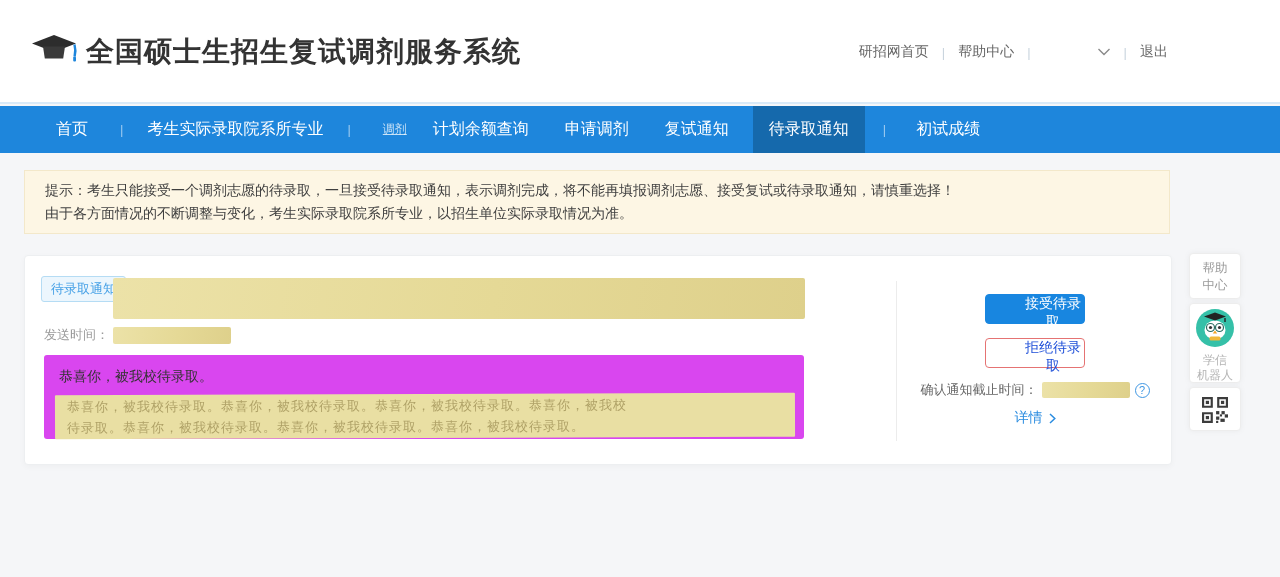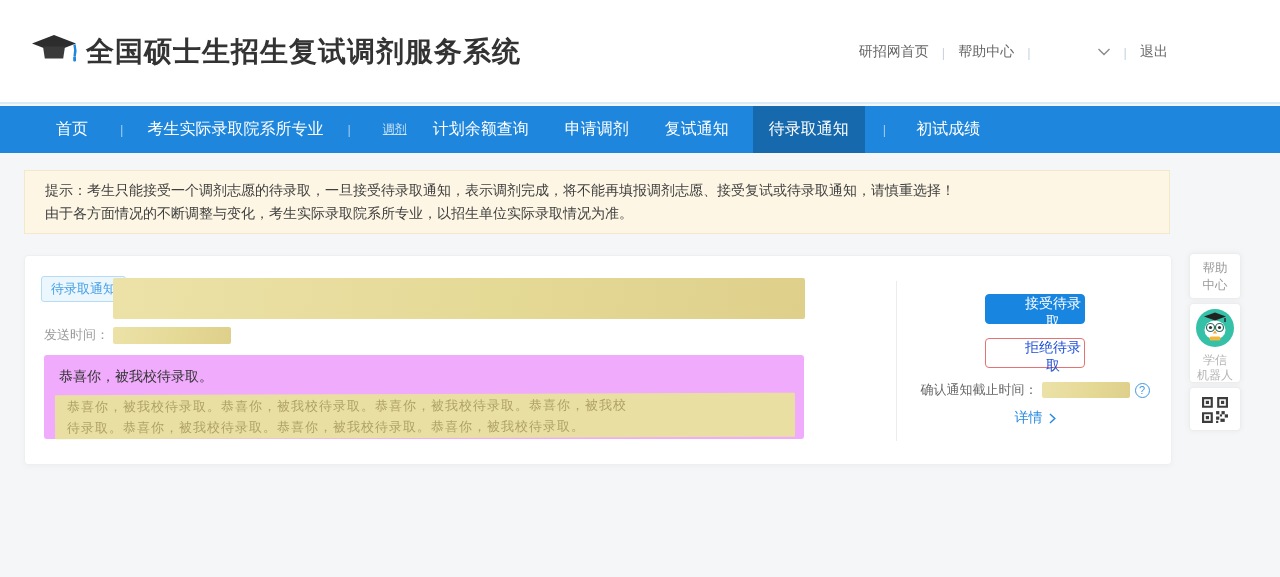--- a/index.html
+++ b/index.html
@@ -27,21 +27,21 @@
   
   .tip { position:absolute; left:24px; top:170px; width:1146px; background:#fdf6e4; border:1px solid #f3e8ca; border-radius:0; padding:8px 20px; font-size:14px; line-height:23px; color:#3f3f3f; }
 
   
   .card { position:absolute; left:24px; top:255px; width:1148px; height:210px; background:#fff; border:1px solid #edeff1; border-radius:4px; box-shadow:0 2px 6px rgba(0,0,0,.03); }
   .badge { position:absolute; left:16px; top:20px; font-size:13px; color:#45a0e6; background:#ecf6fd; border:1px solid #b5dcf4; border-radius:3px; padding:3px 9px; }
   .redact { background:linear-gradient(100deg,#ece2a8,#e5d996 55%,#ded08b); border-radius:2px; }
   .redact-title { position:absolute; left:88px; top:22px; width:692px; height:41px; }
   .sendtime { position:absolute; left:19px; top:70px; display:flex; align-items:center; font-size:13px; color:#9b9b9b; }
   .redact-sendtime { width:118px; height:17px; margin-left:4px; }
-  .msg-box { position:absolute; left:19px; top:99px; width:760px; height:84px; background:#f0abfc; border-radius:3px; padding:13px 15px 0; }
+  .msg-box { position:absolute; left:19px; top:99px; width:760px; height:84px; background:#d946ef; border-radius:3px; padding:13px 15px 0; }
   .msg-text { font-size:14px; color:#333; }
   .ghost-block { margin-top:8px; margin-left:-4px; width:740px; height:44px; background:#e9dfa3; border-radius:1px; overflow:hidden; padding:1px 0 0 12px; transform:rotate(-.2deg); }
   .ghost-line { font-size:13px; line-height:21px; color:rgba(120,104,46,.52); white-space:nowrap; letter-spacing:1px; }
   .vdivider { position:absolute; left:871px; top:25px; width:1px; height:160px; background:#ececec; }
 
   .actions { position:absolute; left:872px; top:0; width:276px; height:210px; }
   .btn { display:block; width:100px; height:30px; border-radius:4px; font-size:14px; font-family:Liberation Sans, sans-serif; cursor:pointer; position:absolute; left:88px;padding-left:36px; }
   .btn-accept { top:38px; background:#1886e0; color:#fff; border:1px solid #1886e0; }
   .btn-reject { top:82px; background:#fff; color:#1d4ed8; border:1px solid #e99; border-color:#e57373; }
   .deadline-row { position:absolute; top:125px; left:0; width:276px; display:flex; align-items:center; justify-content:center; font-size:13px; color:#666; }

